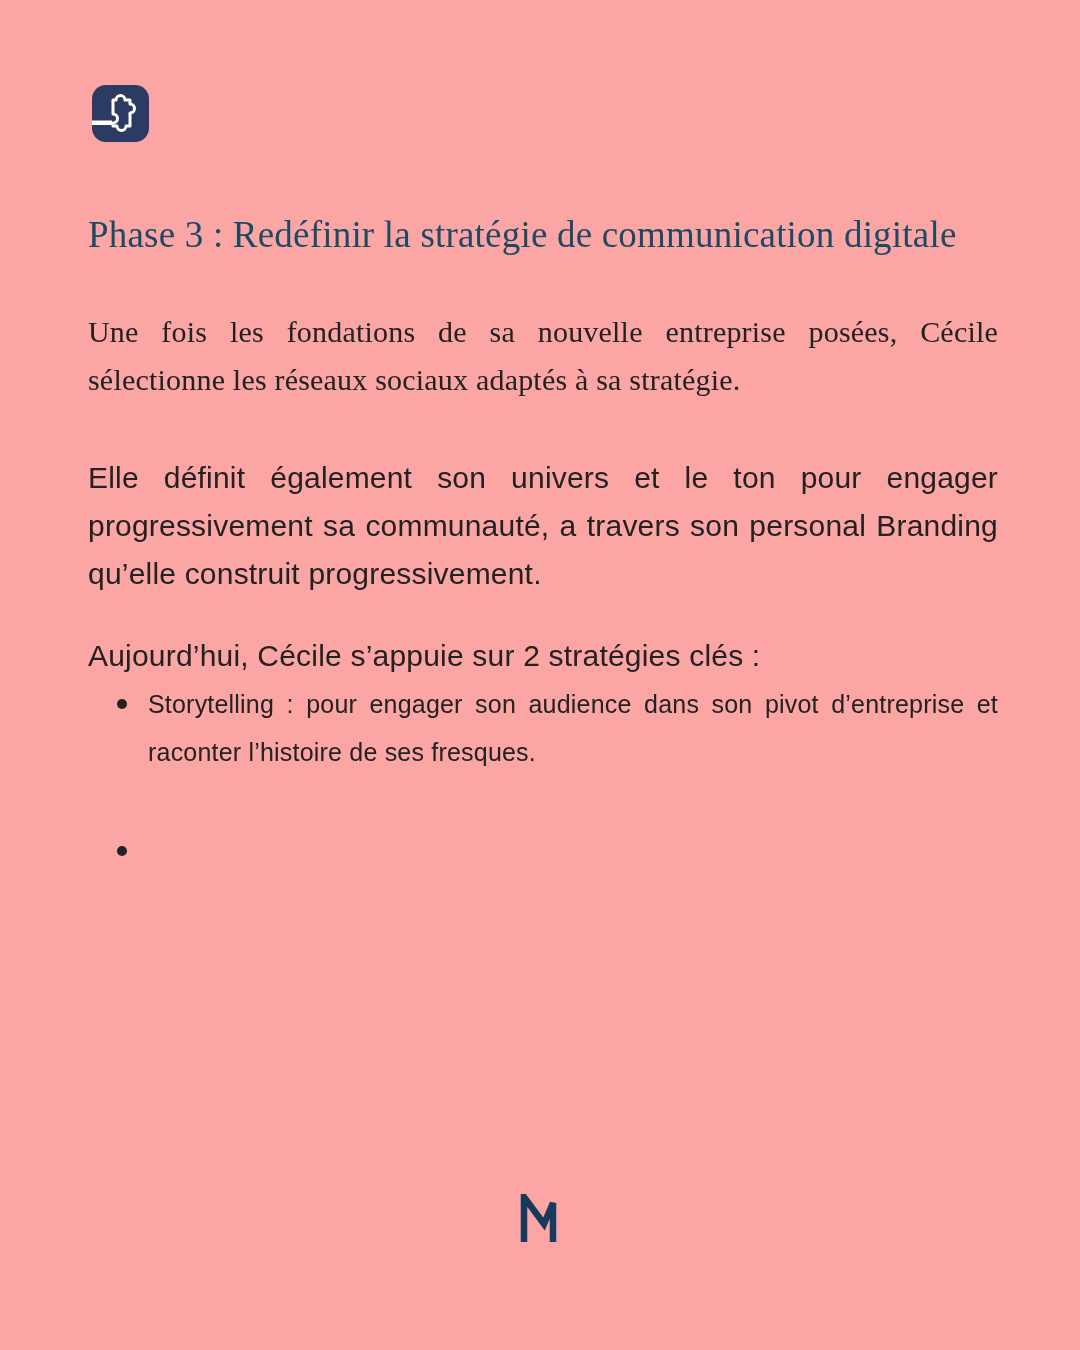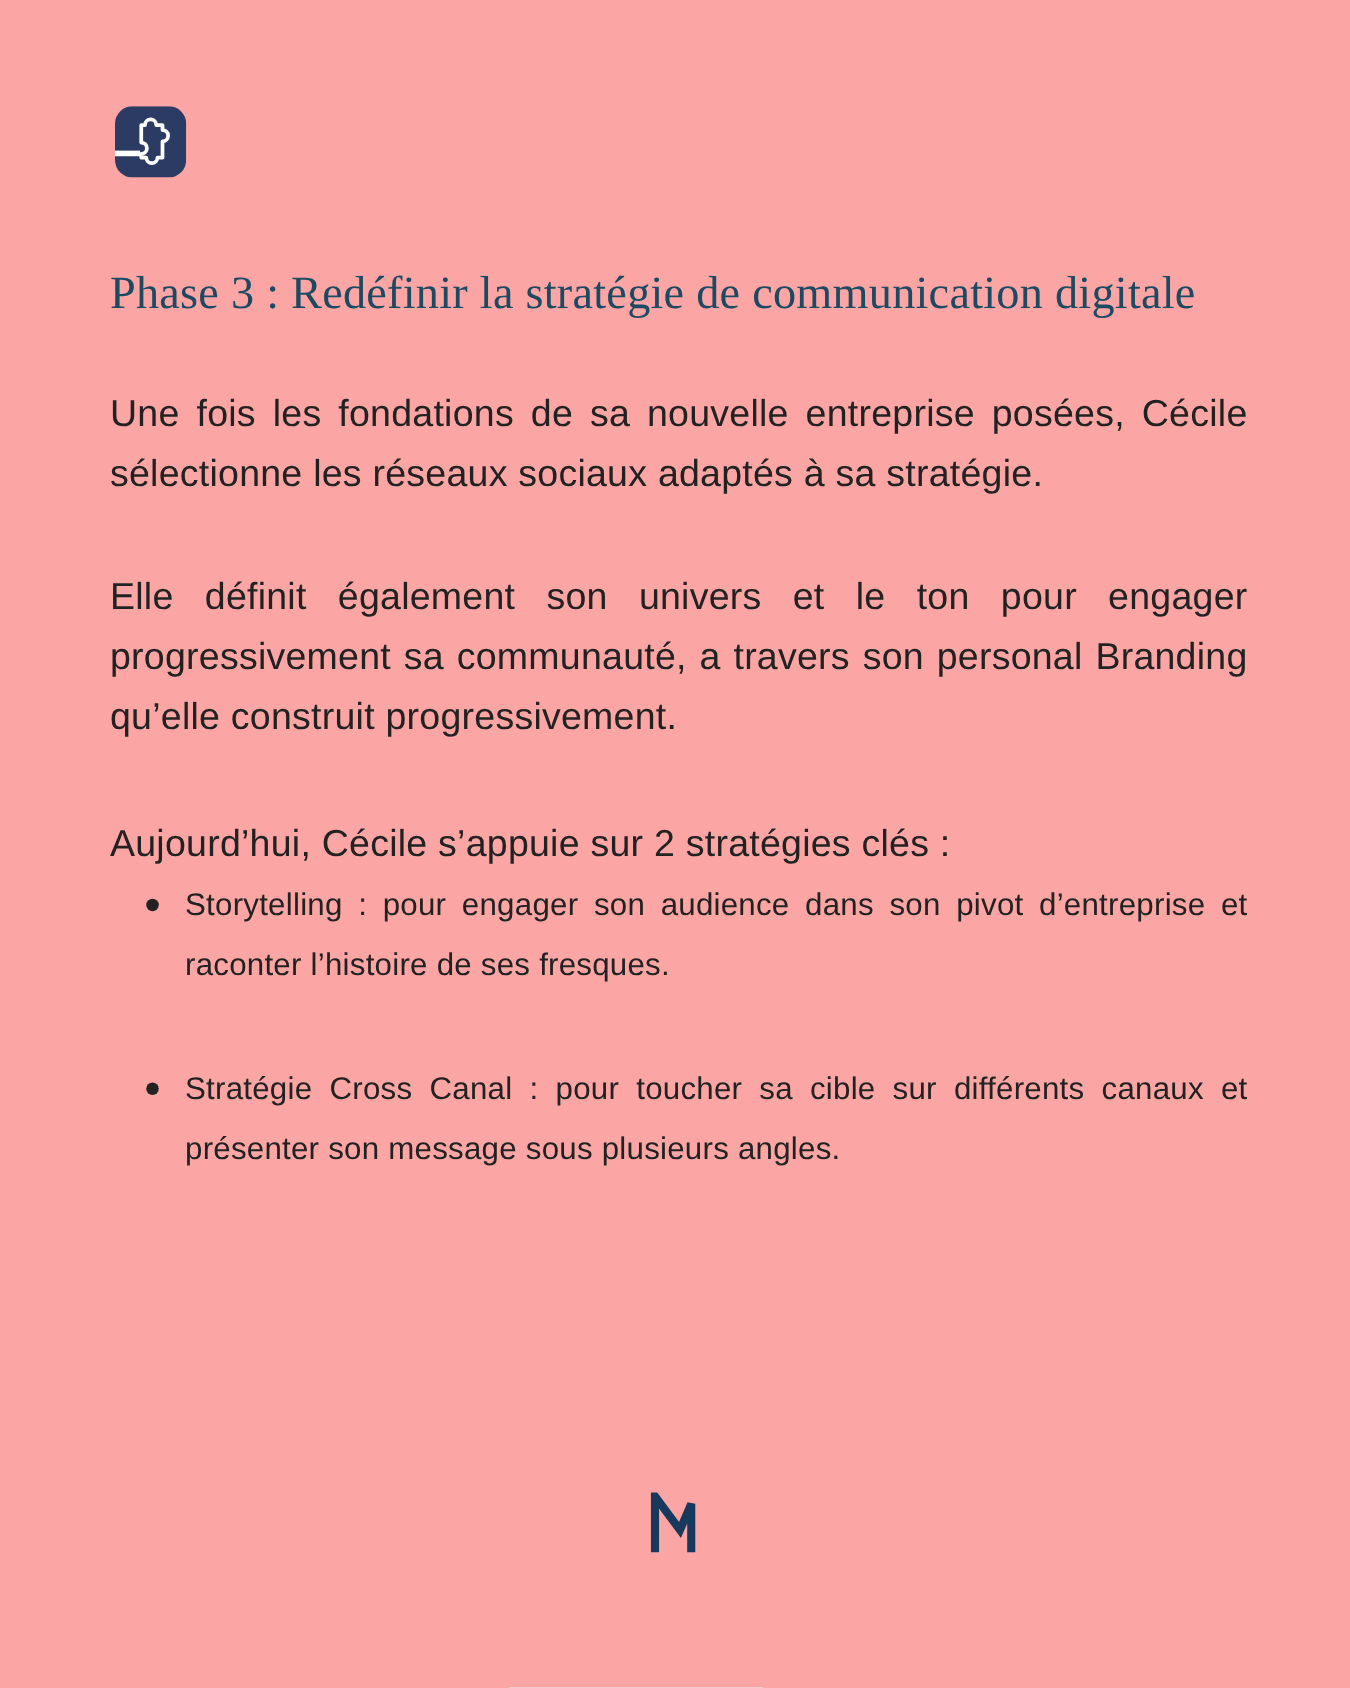--- a/index.html
+++ b/index.html
@@ -36,23 +36,23 @@
     color: #1d4a63;
     white-space: nowrap;
   }
   .para {
     font-size: 30px;
     line-height: 48px;
     text-align: justify;
     text-align-last: left;
     letter-spacing: 0.2px;
   }
-  .para-1 { margin-top: 47px; }
+  .para-1 { margin-top: 47px; font-family: Liberation Serif, serif; }
   .para-2 { margin-top: 50px; }
-  .strategies-intro { margin-top: 54px; text-align: right; }
+  .strategies-intro { margin-top: 34px; text-align: right; }
   .strategy-list {
     list-style: none;
   }
   .strategy-item {
     position: relative;
     padding-left: 60px;
     font-size: 25px;
     line-height: 48px;
     text-align: justify;
     text-align-last: left;
@@ -98,21 +98,20 @@
 
     <p class="para strategies-intro">Aujourd’hui, Cécile s’appuie sur 2 stratégies clés :</p>
 
     <ul class="strategy-list">
       <li class="strategy-item">
         <span class="bullet-dot"></span>
         <span>Storytelling : pour engager son audience dans son pivot d’entreprise et raconter l’histoire de ses fresques.</span>
       </li>
       <li class="strategy-item">
         <span class="bullet-dot"></span>
-        <span>Stratégie Cross Canal : pour toucher sa cible sur différents canaux et présenter son message sous plusieurs angles.</span>
       </li>
     </ul>
 
   </div>
 
   <svg class="footer-logo" viewBox="0 0 40 48" xmlns="http://www.w3.org/2000/svg" aria-hidden="true">
     <path d="M4,48 V3 L24,30 L33,9 V48" fill="none" stroke="#173a5c" stroke-width="6.5" stroke-linejoin="miter"></path>
   </svg>
 
 </div>

